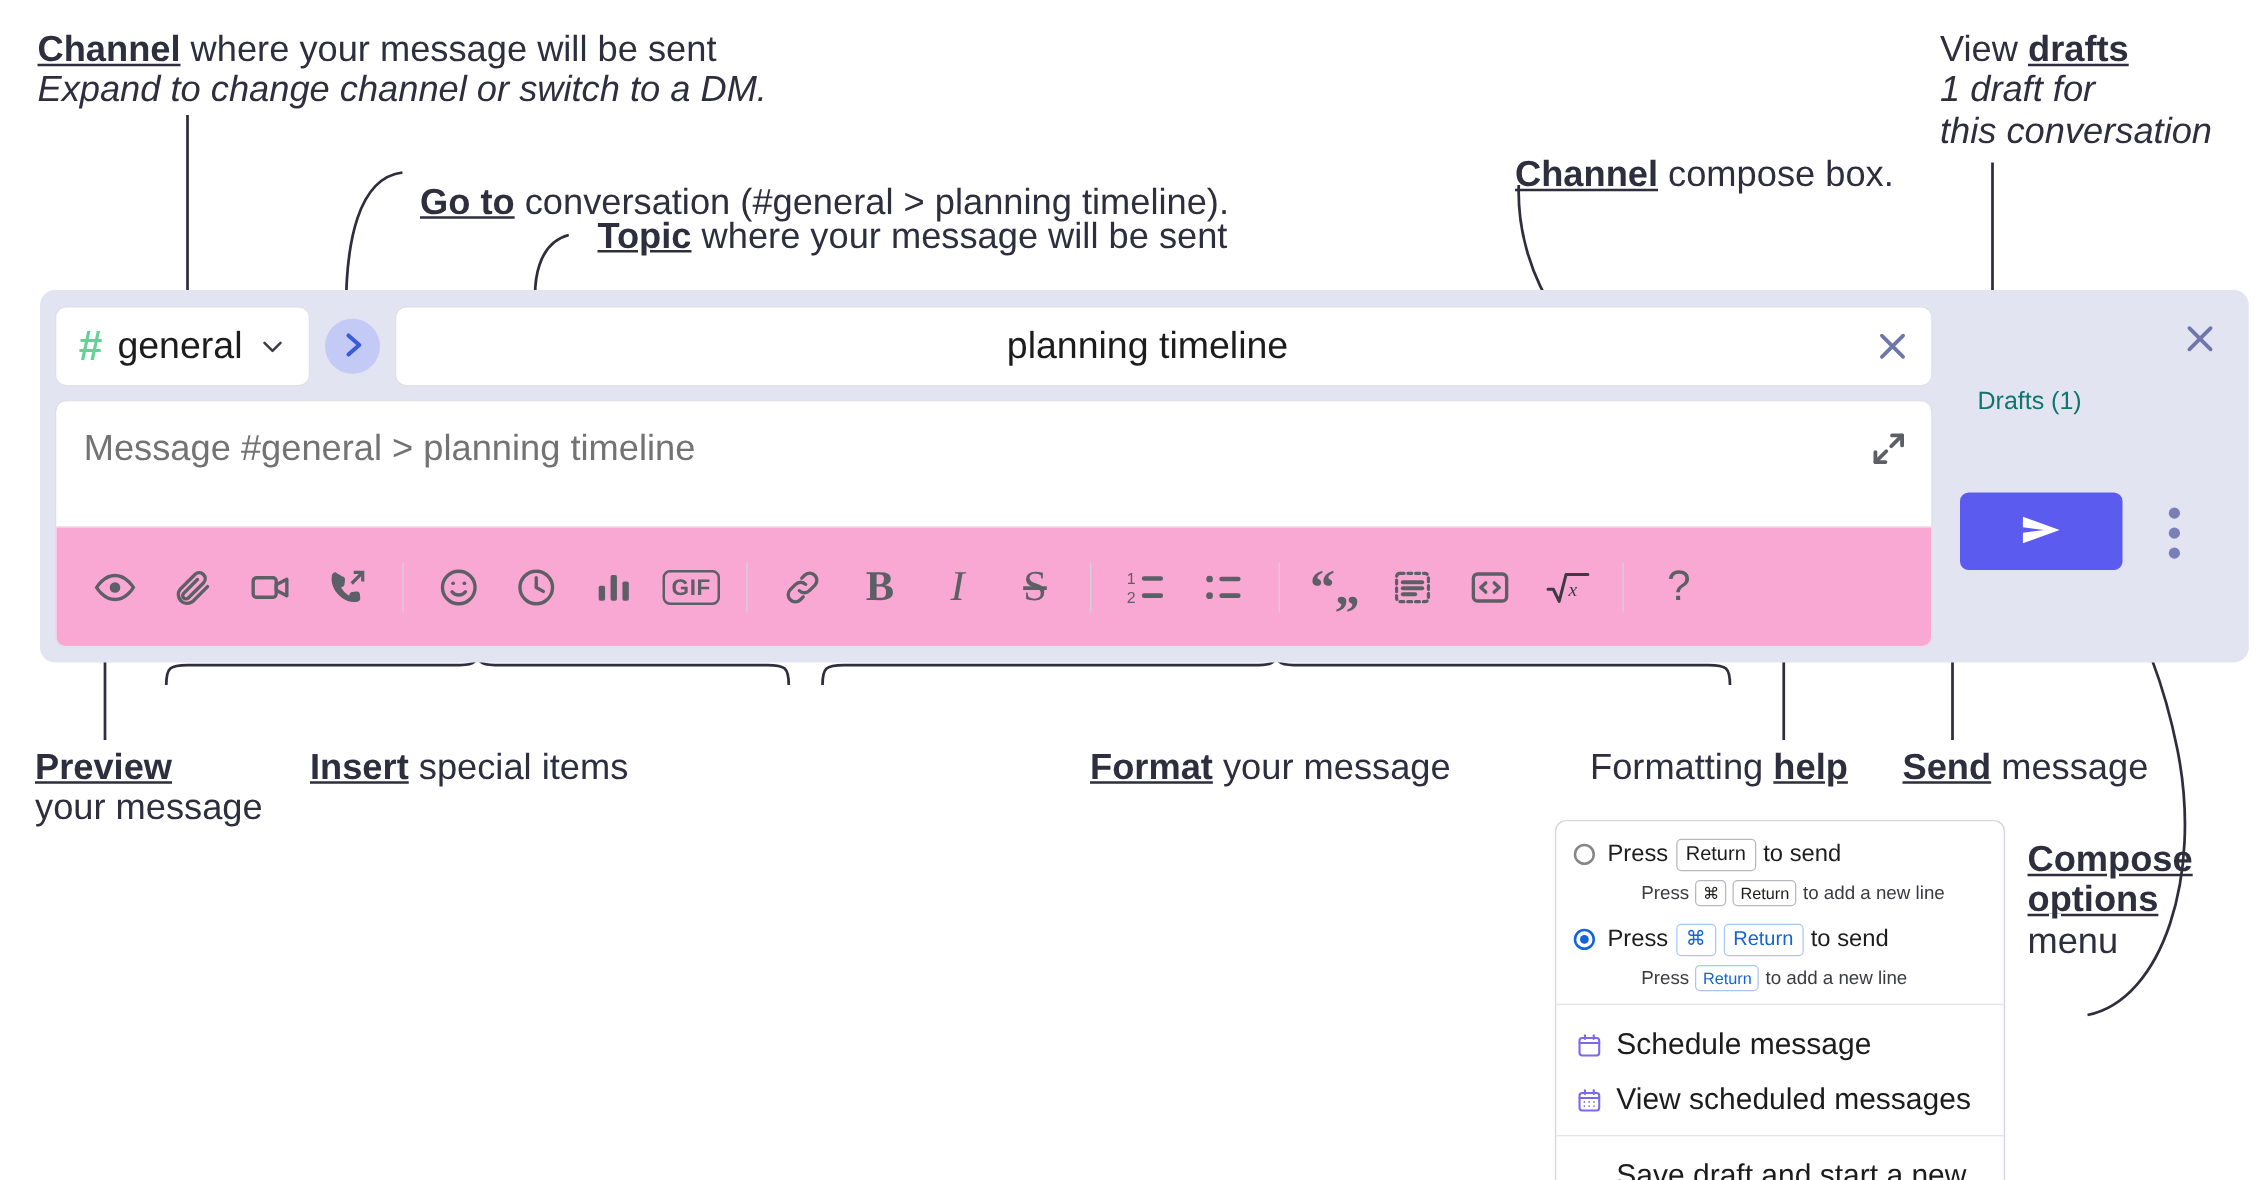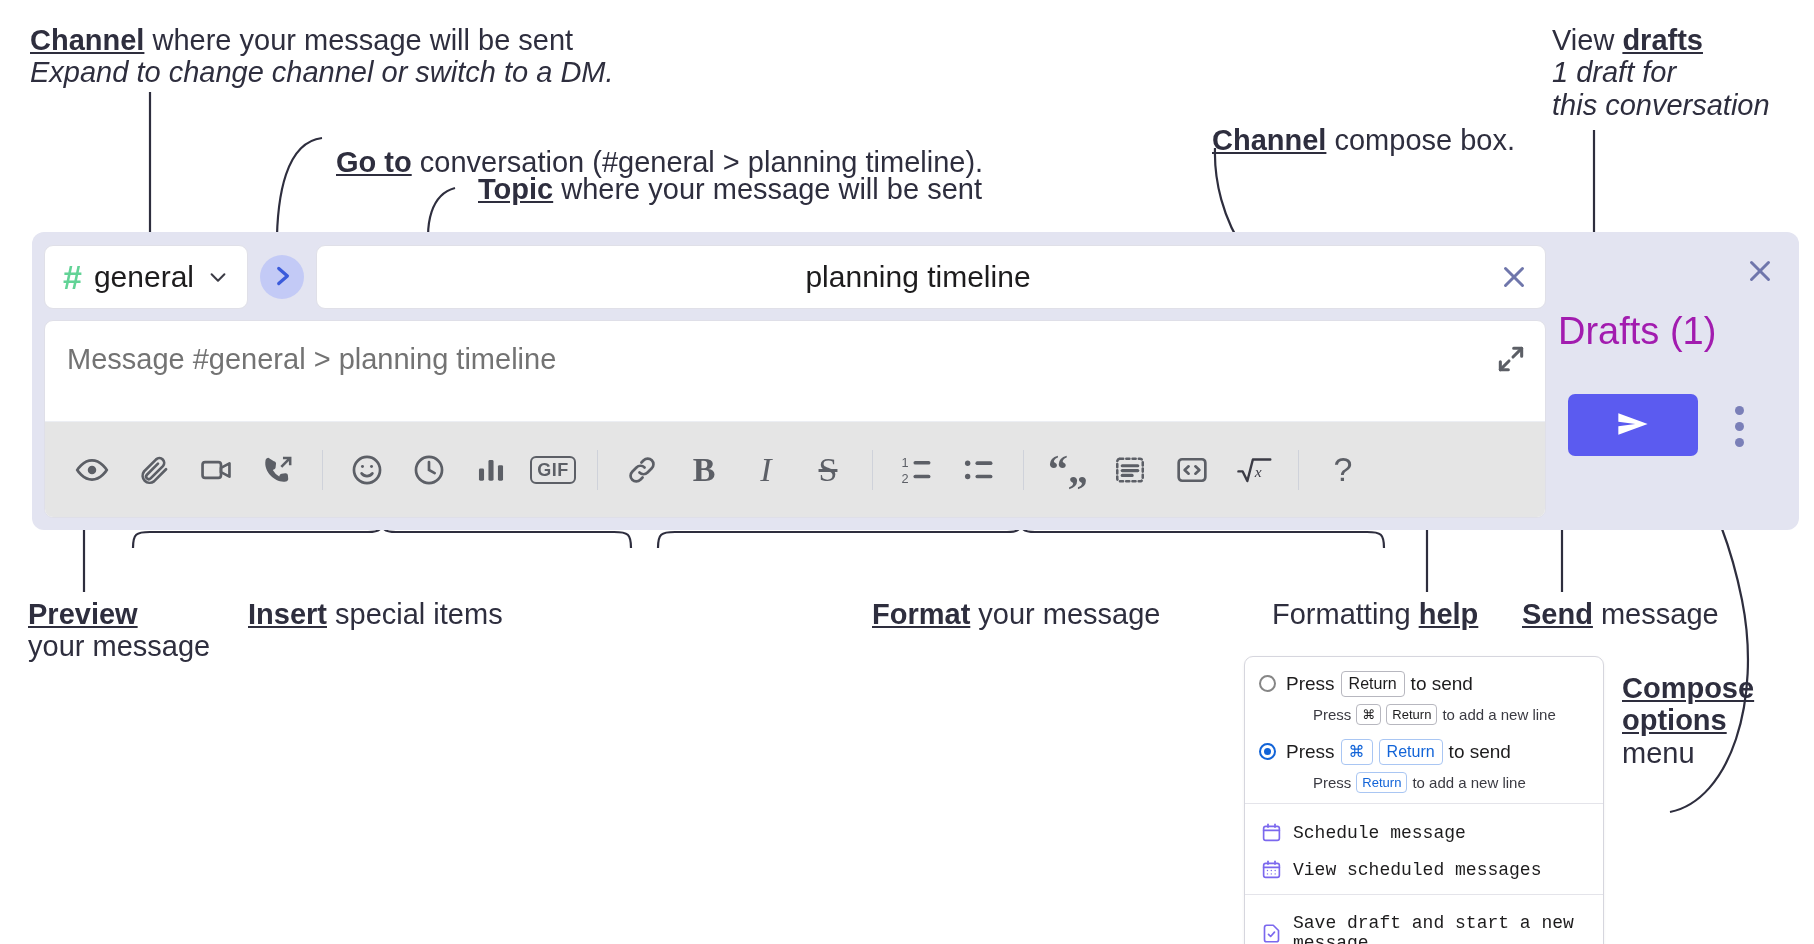--- a/index.html
+++ b/index.html
@@ -129,21 +129,21 @@
   .expand-btn {
     position: absolute;
     right: 18px; top: 22px;
     width: 32px; height: 32px;
     cursor: pointer;
   }
   .toolbar {
     position: absolute;
     left: 0; right: 0; bottom: 0;
     height: 96px;
-    background: #e5e5e5;
+    background: #f9a8d4;
     border-top: 1px solid #eceef3;
     display: flex;
     align-items: center;
     padding: 0 16px;
     gap: 0;
   }
   .tb-btn {
     width: 54px; height: 54px;
     display: flex; align-items: center; justify-content: center;
     color: #5c5f66;
@@ -181,23 +181,23 @@
     width: 253px; height: 298px;
   }
   .close-x {
     position: absolute;
     right: 22px; top: 22px;
     width: 34px; height: 34px;
     cursor: pointer;
   }
   .drafts-link {
     position: absolute;
-    left: 12px; top: 78px;
-    font-size: 38px;
-    color: #a21caf;
+    left: 36px; top: 78px;
+    font-size: 20px;
+    color: #0f766e;
     cursor: pointer;
     white-space: nowrap;
   }
   .send-btn {
     position: absolute;
     left: 22px; top: 162px;
     width: 130px; height: 62px;
     background: #5b5bf0;
     border: none;
     border-radius: 7px;
@@ -269,24 +269,23 @@
     background: #fff;
     color: #1d1c1d;
     display: inline-block;
   }
   .key.sm { font-size: 13px; padding: 1px 5px; }
   .key.blue { border-color: #a9c6f3; color: #1264d8; }
   .dd-divider { height: 1px; background: #e4e4ea; }
   .dd-item {
     display: flex; align-items: center; gap: 11px;
     padding: 8px 16px;
-    font-size: 18px;
+    font-size: 24px;
     cursor: pointer;
     color: #1d1c1d;
-    font-family: Liberation Mono, monospace;
   }
   .dd-item:first-of-type { padding-top: 12px; }
   .dd-icon { width: 21px; height: 21px; flex: 0 0 auto; color: #7b68ee; }
 </style>
 </head>
 <body>
 
 <div id="stage">
 
   <svg id="lines" viewBox="0 0 1814 944" xmlns="http://www.w3.org/2000/svg">

